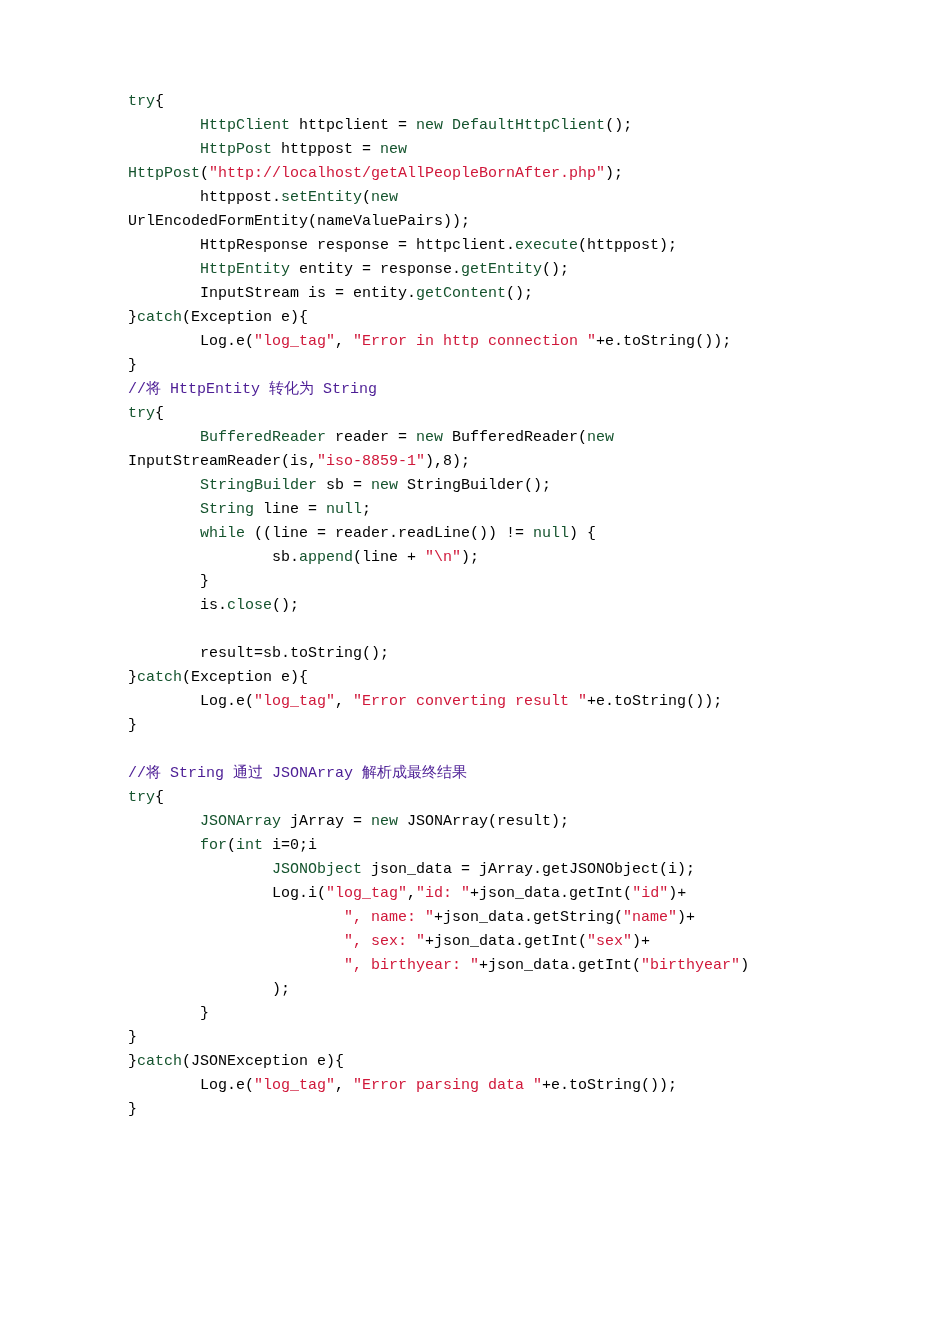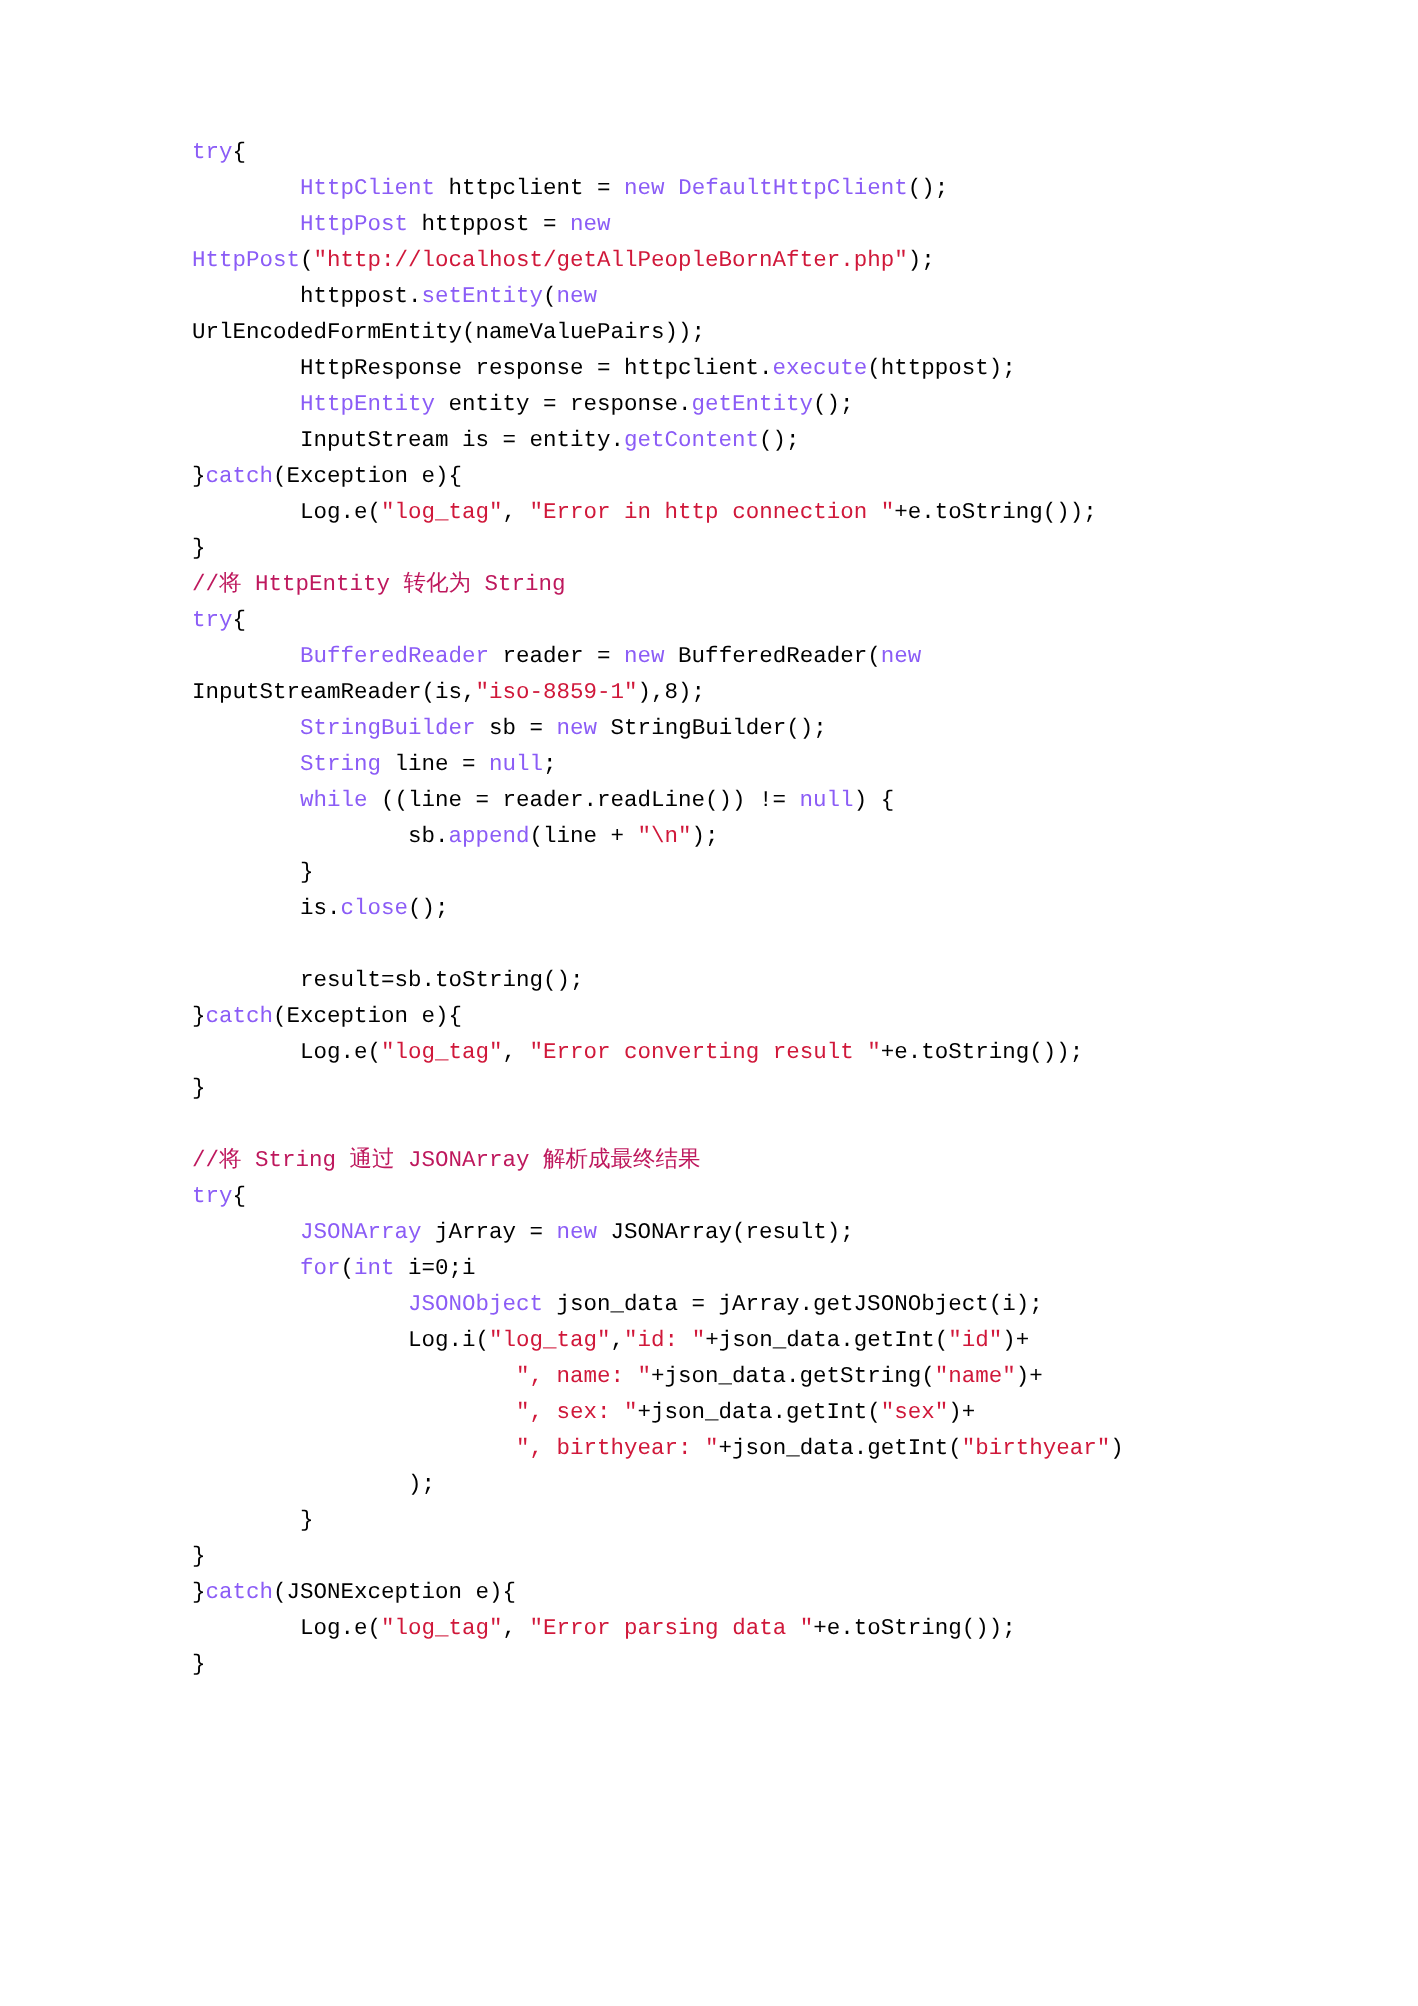--- a/index.html
+++ b/index.html
@@ -11,20 +11,20 @@
     line-height: 1.6;
     color: #000000;
   }
   .page {
     width: 945px;
     min-height: 1337px;
     padding: 90px 40px 40px 128px;
     box-sizing: border-box;
     white-space: pre;
   }
-  .kw { color: #8b5cf6; }    
+  .kw { color: #14532d; }    
   .str { color: #D0183A; }   
-  .cmt { color: #be185d; }   
+  .cmt { color: #4c1d95; }   
 </style>
 </head>
 <body>
 
 <div class="page"><div id="code-block"><div><span class="kw">try</span><span>{</span></div><div><span>        </span><span class="kw">HttpClient</span><span> httpclient = </span><span class="kw">new</span><span> </span><span class="kw">DefaultHttpClient</span><span>();</span></div><div><span>        </span><span class="kw">HttpPost</span><span> httppost = </span><span class="kw">new</span></div><div><span class="kw">HttpPost</span><span>(</span><span class="str">"http://localhost/getAllPeopleBornAfter.php"</span><span>);</span></div><div><span>        httppost.</span><span class="kw">setEntity</span><span>(</span><span class="kw">new</span></div><div><span>UrlEncodedFormEntity(nameValuePairs));</span></div><div><span>        HttpResponse response = httpclient.</span><span class="kw">execute</span><span>(httppost);</span></div><div><span>        </span><span class="kw">HttpEntity</span><span> entity = response.</span><span class="kw">getEntity</span><span>();</span></div><div><span>        InputStream is = entity.</span><span class="kw">getContent</span><span>();</span></div><div><span>}</span><span class="kw">catch</span><span>(Exception e){</span></div><div><span>        Log.e(</span><span class="str">"log_tag"</span><span>, </span><span class="str">"Error in http connection "</span><span>+e.toString());</span></div><div><span>}</span></div><div><span class="cmt">//将 HttpEntity 转化为 String</span></div><div><span class="kw">try</span><span>{</span></div><div><span>        </span><span class="kw">BufferedReader</span><span> reader = </span><span class="kw">new</span><span> BufferedReader(</span><span class="kw">new</span></div><div><span>InputStreamReader(is,</span><span class="str">"iso-8859-1"</span><span>),8);</span></div><div><span>        </span><span class="kw">StringBuilder</span><span> sb = </span><span class="kw">new</span><span> StringBuilder();</span></div><div><span>        </span><span class="kw">String</span><span> line = </span><span class="kw">null</span><span>;</span></div><div><span>        </span><span class="kw">while</span><span> ((line = reader.readLine()) != </span><span class="kw">null</span><span>) {</span></div><div><span>                sb.</span><span class="kw">append</span><span>(line + </span><span class="str">"\n"</span><span>);</span></div><div><span>        }</span></div><div><span>        is.</span><span class="kw">close</span><span>();</span></div><div><span> </span></div><div><span>        result=sb.toString();</span></div><div><span>}</span><span class="kw">catch</span><span>(Exception e){</span></div><div><span>        Log.e(</span><span class="str">"log_tag"</span><span>, </span><span class="str">"Error converting result "</span><span>+e.toString());</span></div><div><span>}</span></div><div><span> </span></div><div><span class="cmt">//将 String 通过 JSONArray 解析成最终结果</span></div><div><span class="kw">try</span><span>{</span></div><div><span>        </span><span class="kw">JSONArray</span><span> jArray = </span><span class="kw">new</span><span> JSONArray(result);</span></div><div><span>        </span><span class="kw">for</span><span>(</span><span class="kw">int</span><span> i=0;i</span></div><div><span>                </span><span class="kw">JSONObject</span><span> json_data = jArray.getJSONObject(i);</span></div><div><span>                Log.i(</span><span class="str">"log_tag"</span><span>,</span><span class="str">"id: "</span><span>+json_data.getInt(</span><span class="str">"id"</span><span>)+</span></div><div><span>                        </span><span class="str">", name: "</span><span>+json_data.getString(</span><span class="str">"name"</span><span>)+</span></div><div><span>                        </span><span class="str">", sex: "</span><span>+json_data.getInt(</span><span class="str">"sex"</span><span>)+</span></div><div><span>                        </span><span class="str">", birthyear: "</span><span>+json_data.getInt(</span><span class="str">"birthyear"</span><span>)</span></div><div><span>                );</span></div><div><span>        }</span></div><div><span>}</span></div><div><span>}</span><span class="kw">catch</span><span>(JSONException e){</span></div><div><span>        Log.e(</span><span class="str">"log_tag"</span><span>, </span><span class="str">"Error parsing data "</span><span>+e.toString());</span></div><div><span>}</span></div></div></div>
 
 </body></html>

